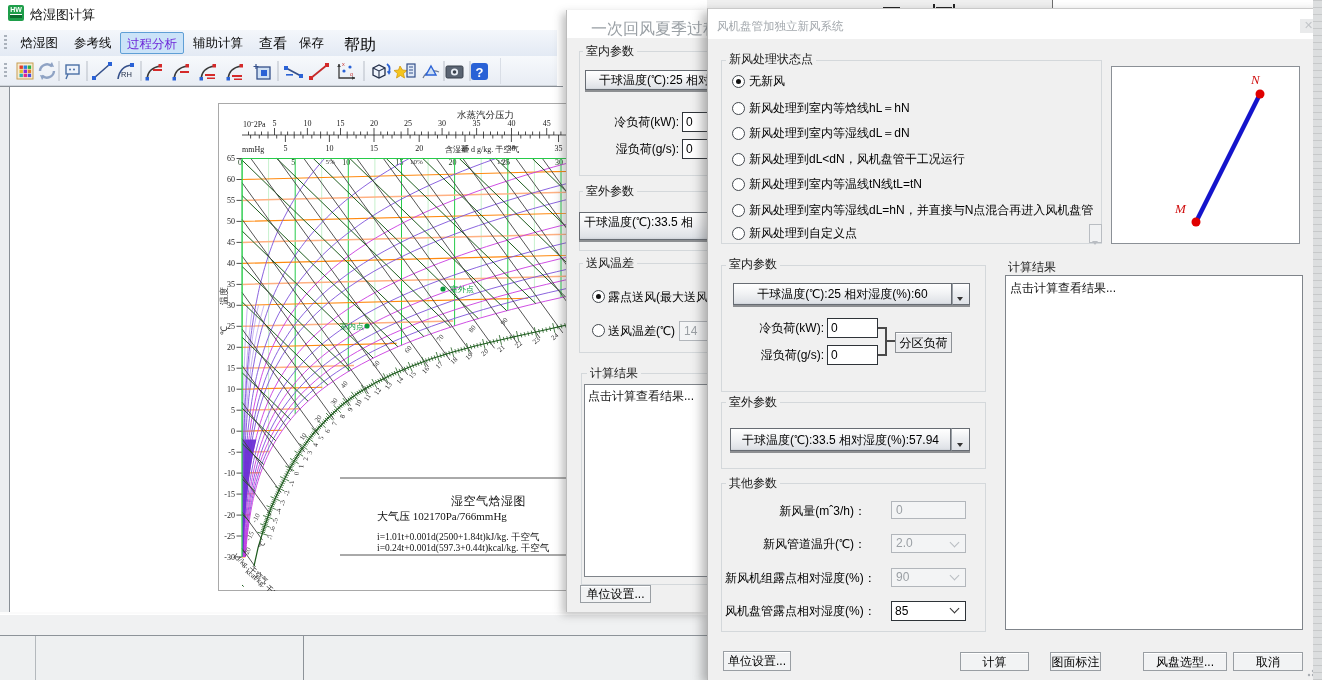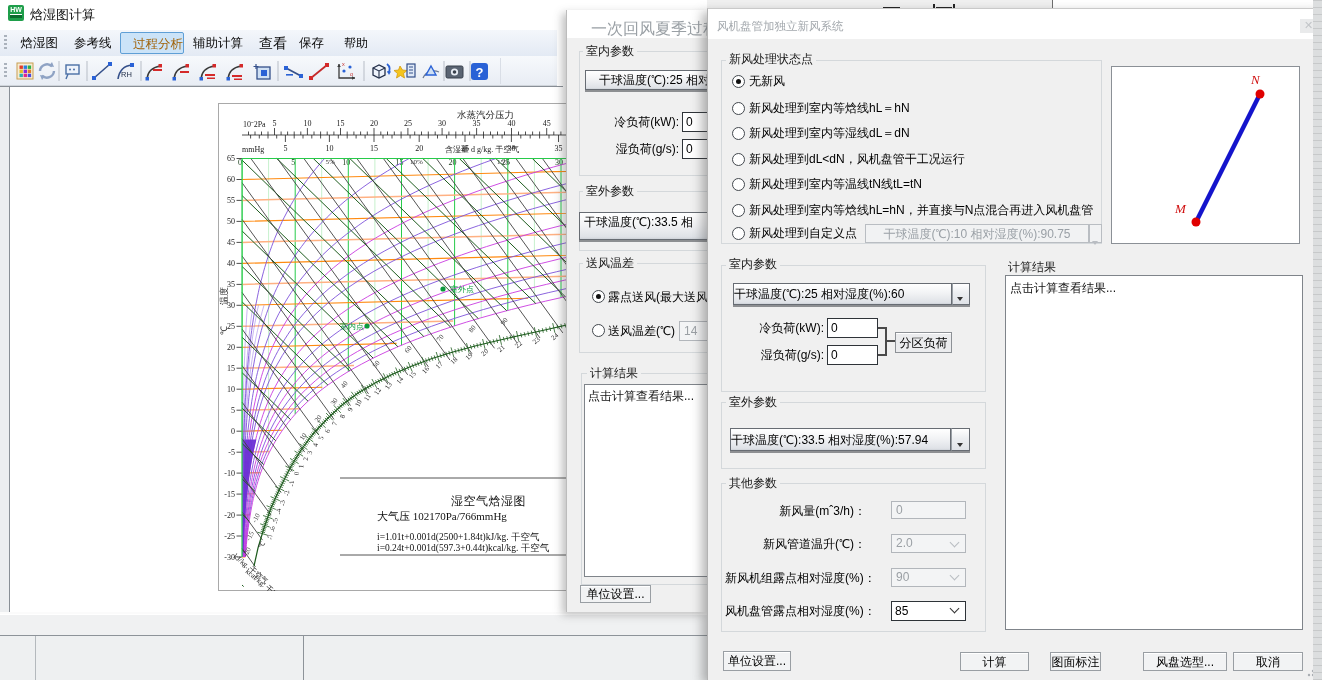--- a/index.html
+++ b/index.html
@@ -1,20 +1,20 @@
 <!DOCTYPE html>
 <html><head><meta charset="utf-8"><style>
 *{margin:0;padding:0;box-sizing:border-box}
 body{width:1322px;height:680px;overflow:hidden;position:relative;background:#fff;
  font-family:"Liberation Sans",sans-serif;-webkit-font-smoothing:antialiased}
 .ab{position:absolute}
 .grp{position:absolute;border:1px solid #d4d8db;border-radius:0}
 .grplabel{position:absolute;background:#f0f0f0;padding:0 3px;font-size:12px;color:#1a1a1a;line-height:13px}
 .combo{position:absolute;border:1px solid #676c73;background:linear-gradient(#ffffff,#f2f3f5 45%,#dfe2e7 92%,#cfd3d9);
- box-shadow:0 2px 0 rgba(60,64,70,.55);font-size:12px;color:#000;text-align:left}
+ box-shadow:0 2px 0 rgba(60,64,70,.55);font-size:12px;color:#000;text-align:center}
 .comboadd{position:absolute;border:1px solid #676c73;border-left:1px solid #9aa0a6;
  background:linear-gradient(#ffffff,#eceef1 45%,#dfe2e7);box-shadow:0 2px 0 rgba(60,64,70,.55)}
 .arr{position:absolute;width:0;height:0;border-left:3.5px solid transparent;border-right:3.5px solid transparent;border-top:4px solid #333}
 .inp{position:absolute;background:#fff;border:1px solid #2e3338;font-size:12px;color:#000;padding-left:3px}
 .btn{position:absolute;background:#f2f3f4;border:1px solid #999ea3;font-size:12px;color:#000;
  text-align:center;box-shadow:inset 0 1px 0 #fff}
 .rad{position:absolute;width:13px;height:13px;border-radius:50%;border:1px solid #43484e;background:#fff}
 .radlab{position:absolute;font-size:12px;color:#000;white-space:nowrap;line-height:14px}
 .dcombo{position:absolute;border:1px solid #b9bdc2;background:#f1f2f3;color:#9aa0a6;font-size:12px;text-align:center}
 .dinp{position:absolute;border:1px solid #b2b6bb;background:#f3f4f5;color:#9ba0a5;font-size:12px;padding-left:4px}
@@ -31,23 +31,23 @@
     <div style="margin:0 2px;height:4px;background:#0b6b2d;border-top:1px solid #fff"></div>
   </div>
 <div class="ab" style="left:30px;top:6px;font-size:13px;color:#111">焓湿图计算</div>
 <div class="ab" style="left:0;top:30px;width:557px;height:26px;background:linear-gradient(#f4f7fb,#e3eaf4)">
     <div class="ab" style="left:4px;top:5px;width:3px;height:16px;background:repeating-linear-gradient(#aab2bc 0 2px,transparent 2px 4px)"></div>
     <div class="ab" style="left:20.6px;top:5px;font-size:12.5px;color:#0a0a0a">焓湿图</div>
     <div class="ab" style="left:74px;top:5px;font-size:12.5px;color:#0a0a0a">参考线</div>
     <div class="ab" style="left:193px;top:5px;font-size:12.5px;color:#0a0a0a">辅助计算</div>
     <div class="ab" style="left:259px;top:5px;font-size:14px;color:#0a0a0a">查看</div>
     <div class="ab" style="left:299px;top:5px;font-size:12.5px;color:#0a0a0a">保存</div>
-    <div class="ab" style="left:344px;top:5px;font-size:12px;color:#0a0a0a">帮助</div>
+    <div class="ab" style="left:344px;top:5px;font-size:16px;color:#0a0a0a">帮助</div>
     <div class="ab" style="left:120px;top:1.5px;width:64px;height:22px;background:#cbe3f8;border:1px solid #5f9fd6;border-radius:2px">
-      <div style="font-size:12.5px;color:#a16207;text-align:right;margin-top:3px">过程分析</div>
+      <div style="font-size:12.5px;color:#6d28d9;text-align:center;margin-top:3px">过程分析</div>
     </div>
   </div>
 <div class="ab" style="left:0;top:56px;width:557px;height:30px;background:linear-gradient(#f7f9fc,#e8edf4);border-bottom:1px solid #cfd4da">
     <div class="ab" style="left:4px;top:7px;width:3px;height:16px;background:repeating-linear-gradient(#aab2bc 0 2px,transparent 2px 4px)"></div>
     <svg class="ab" style="left:10px;top:2px" width="525" height="26" viewBox="10 0 525 26">
       <g transform="translate(-1,0)">
         <rect x="18" y="5" width="16" height="16" fill="#f7ecd2" stroke="#c89e52"></rect>
         <rect x="20.5" y="7.5" width="3.4" height="3.4" fill="#e03a2a"></rect>
         <rect x="24.6" y="7.5" width="3.4" height="3.4" fill="#2a7de0"></rect>
         <rect x="28.7" y="7.5" width="3.4" height="3.4" fill="#2ab04a"></rect>
@@ -389,24 +389,23 @@
     <div class="radlab" style="left:41px;top:65px">无新风</div>
     <div class="rad" style="left:24px;top:92.5px"></div>
     <div class="radlab" style="left:41px;top:92px">新风处理到室内等焓线hL＝hN</div>
     <div class="rad" style="left:24px;top:117.5px"></div>
     <div class="radlab" style="left:41px;top:117px">新风处理到室内等湿线dL＝dN</div>
     <div class="rad" style="left:24px;top:143.5px"></div>
     <div class="radlab" style="left:41px;top:143px">新风处理到dL&lt;dN，风机盘管干工况运行</div>
     <div class="rad" style="left:24px;top:168.5px"></div>
     <div class="radlab" style="left:41px;top:168px">新风处理到室内等温线tN线tL=tN</div>
     <div class="rad" style="left:24px;top:194.5px"></div>
-    <div class="radlab" style="left:41px;top:194px">新风处理到室内等焓线hL=hN，并直接与N点混合再进入风机盘管</div>
+    <div class="radlab" style="left:41px;top:194px">新风处理到室内等湿线dL=hN，并直接与N点混合再进入风机盘管</div>
     <div class="rad" style="left:24px;top:217.5px"></div>
     <div class="radlab" style="left:41px;top:217px">新风处理到自定义点</div>
-    <div class="dcombo" style="left:157px;top:214.5px;width:224px;height:19px;line-height:18px;white-space:nowrap;overflow:hidden">干球温度(℃):10 相对湿度(%):90.75</div>
     <div class="dcombo" style="left:381px;top:214.5px;width:13px;height:19px"></div>
     <div class="arr" style="left:384px;top:232px;border-top-color:#b9bdc2"></div>
     <div class="ab" style="left:403px;top:57px;width:189px;height:178px;background:#fff;border:1px solid #8b9096"><svg width="187" height="176">
         <line x1="84" y1="155" x2="148" y2="27" stroke="#1414cc" stroke-width="4.5"></line>
         <circle cx="84" cy="155" r="4.5" fill="#e00000"></circle>
         <circle cx="148" cy="27" r="4.5" fill="#e00000"></circle>
         <text x="139" y="17" font-size="13" font-style="italic" font-family="Liberation Serif,serif" fill="#d01010">N</text>
         <text x="63" y="146" font-size="13" font-style="italic" font-family="Liberation Serif,serif" fill="#d01010">M</text>
       </svg></div>
     <div class="grp" style="left:13px;top:255.5px;width:265px;height:127px"></div>

